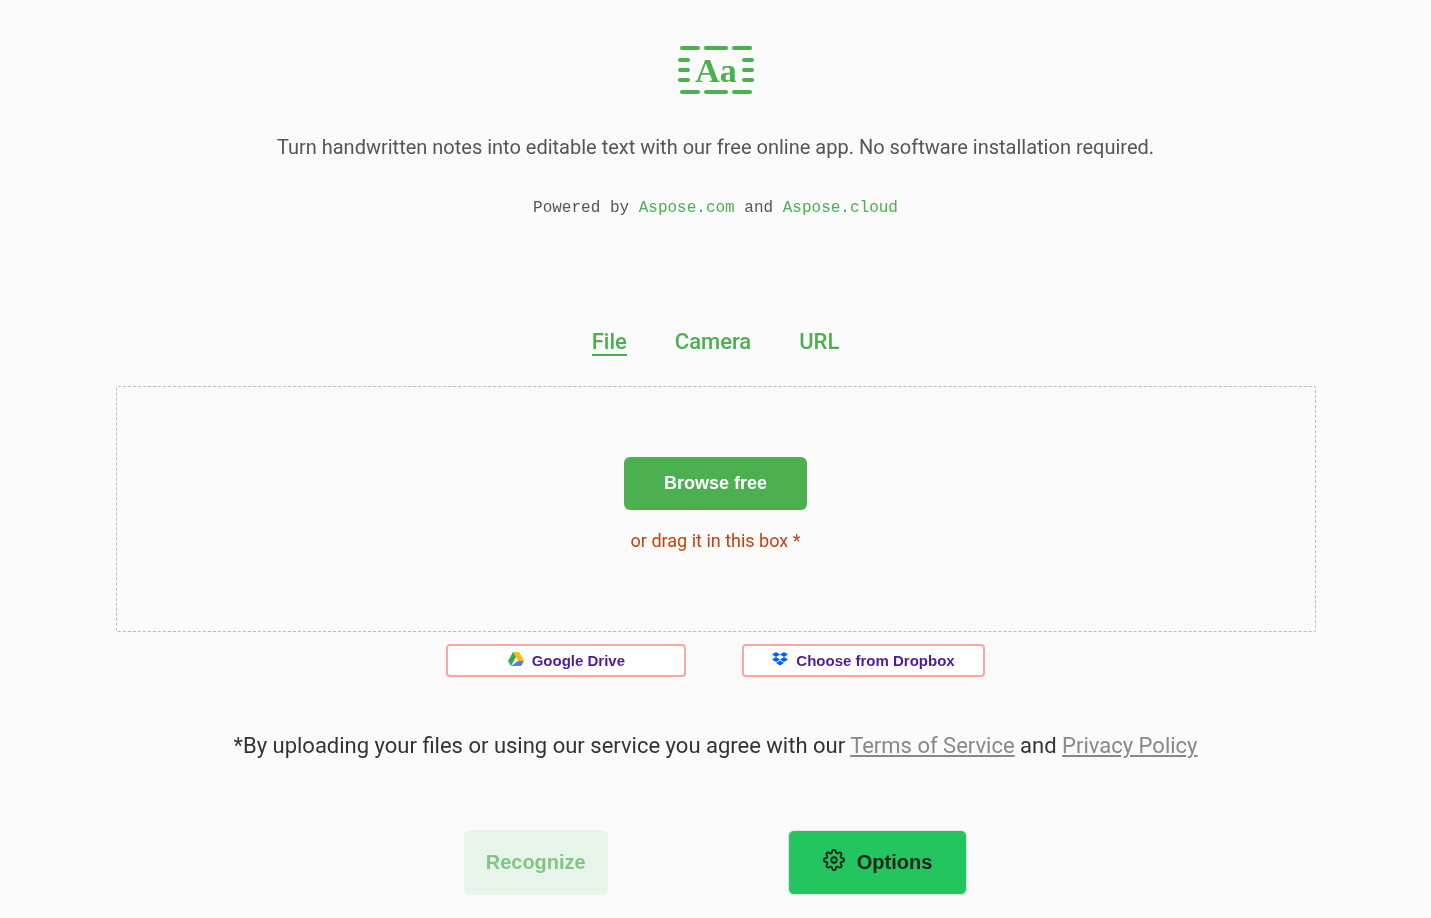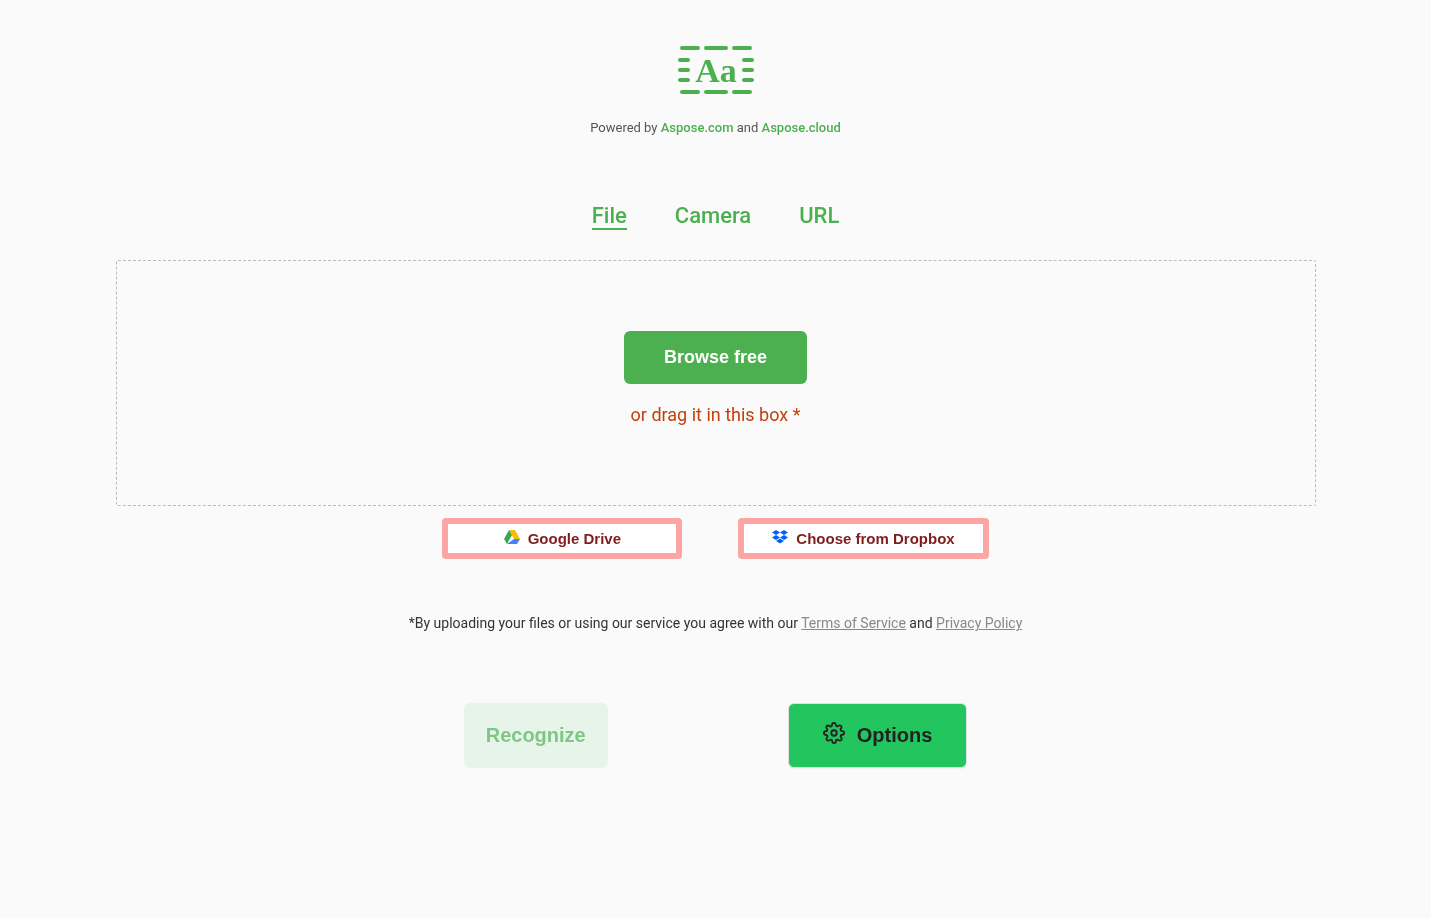--- a/index.html
+++ b/index.html
@@ -8,31 +8,31 @@
     background: #fafafa;
     color: #2c2c2c;
     width: 1431px;
     min-height: 918px;
     padding-top: 40px;
   }
   .container { max-width: 1280px; margin: 0 auto; }
   .header { text-align: center; }
   .title-row {
     display: flex; align-items: center; justify-content: center;
-    gap: 24px; margin-bottom: 20px;
+    gap: 24px; margin-bottom: 35px;
   }
   .logo { width: 80px; height: 60px; }
   h1 {
     font-size: 56px; font-weight: 800; color: #2c2c2c; letter-spacing: -0.5px;
   }
   .subtitle {
     font-size: 20px; color: #555; margin-bottom: 40px;
   }
   .powered {
-    font-size: 13px; color: #555; margin-bottom: 68px;
+    font-size: 16px; color: #555; margin-bottom: 112px; font-family: Liberation Mono, monospace;
   }
   .powered a { color: #4CAF50; text-decoration: none; font-weight: 500; }
   .tabs {
     display: flex; justify-content: center; gap: 48px; margin-bottom: 30px;
   }
   .tab {
     font-size: 22px; color: #4CAF50; cursor: pointer; 
     font-weight: 500; border-bottom: 2px solid transparent;
   }
   .tab.active { border-bottom: 2px solid #4CAF50; }
@@ -47,27 +47,27 @@
   .browse-btn {
     background: #4CAF50; color: #fff; border: none; border-radius: 6px;
     font-size: 18px; font-weight: 600; padding: 16px 40px; cursor: pointer;
     margin-bottom: 20px;
   }
   .drag-text { font-size: 18px; color: #c2410c; }
   .cloud-row {
     display: flex; justify-content: center; gap: 56px; margin-top: 12px;
   }
   .cloud-btn {
-    background: #fff; border: 6px solid #fca5a5; border-radius: 4px;
+    background: #fff; border: 2px solid #fca5a5; border-radius: 4px;
     padding: 6px 28px; font-size: 15px; font-weight: 600; cursor: pointer;
-    display: flex; align-items: center; gap: 8px; color: #7f1d1d;
+    display: flex; align-items: center; gap: 8px; color: #4c1d95;
     min-width: 240px; justify-content: center;
   }
   .terms {
-    text-align: center; font-size: 14px; margin-top: 56px; color: #333;
+    text-align: center; font-size: 22px; margin-top: 56px; color: #333;
   }
   .terms a { color: #888; text-decoration: underline; }
   .action-row {
     display: flex; justify-content: center; gap: 180px; margin-top: 72px;
   }
   .recognize-btn {
     background: #e6f4ea; color: #81c784; border: none; border-radius: 6px;
     font-size: 20px; font-weight: 700; padding: 18px 22px; cursor: not-allowed;
   }
   .options-btn {
@@ -96,20 +96,21 @@
               <line x1="4" y1="30" x2="12" y2="30"></line>
               <line x1="4" y1="40" x2="12" y2="40"></line>
             <line x1="68" y1="20" x2="76" y2="20"></line>
               <line x1="68" y1="30" x2="76" y2="30"></line>
               <line x1="68" y1="40" x2="76" y2="40"></line>
           </g>
           <text x="40" y="42" text-anchor="middle" font-family="Georgia,serif" font-size="34" font-weight="bold" fill="#4CAF50">Aa</text>
         </svg>
       </span>
     </div>
+    <p class="subtitle">Turn handwritten notes into editable text with our free online app. No software installation required.</p>
     <p class="powered">
       <span>Powered by </span><a href="#">Aspose.com</a><span> and </span><a href="#">Aspose.cloud</a>
     </p>
   </div>
 
   <div class="tabs">
     <div class="tab active">File</div>
     <div class="tab">Camera</div>
     <div class="tab">URL</div>
   </div>

